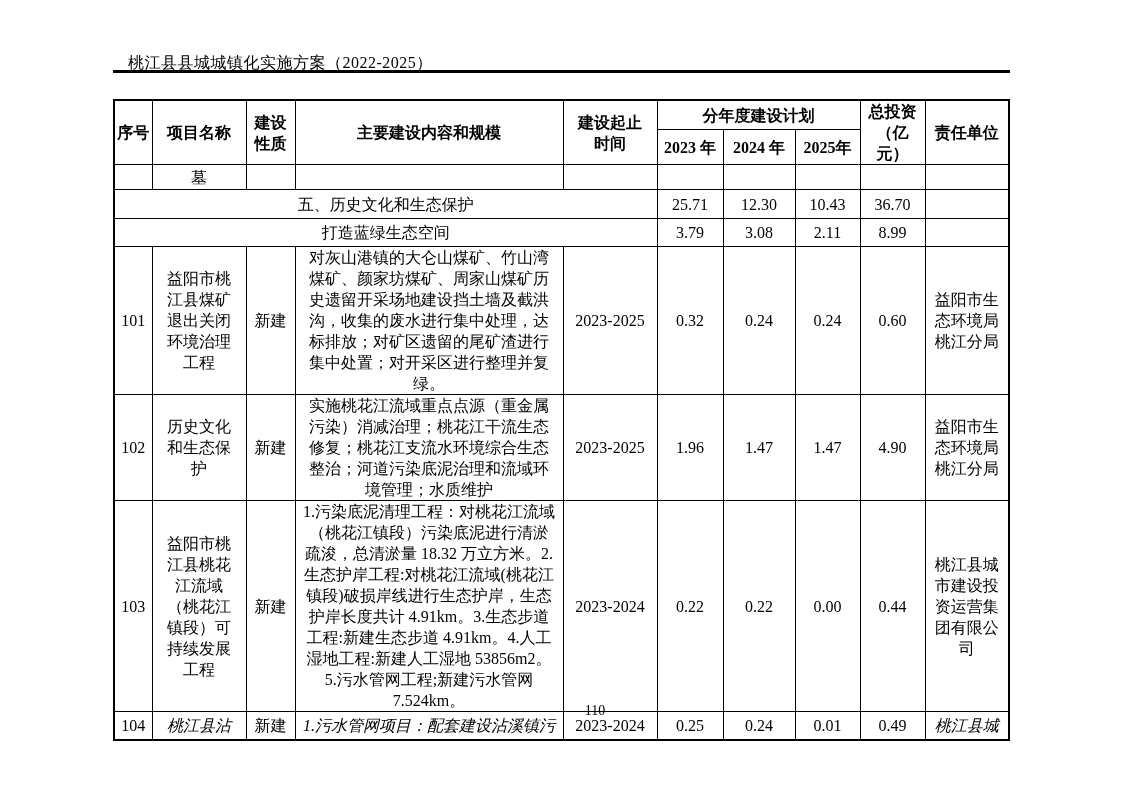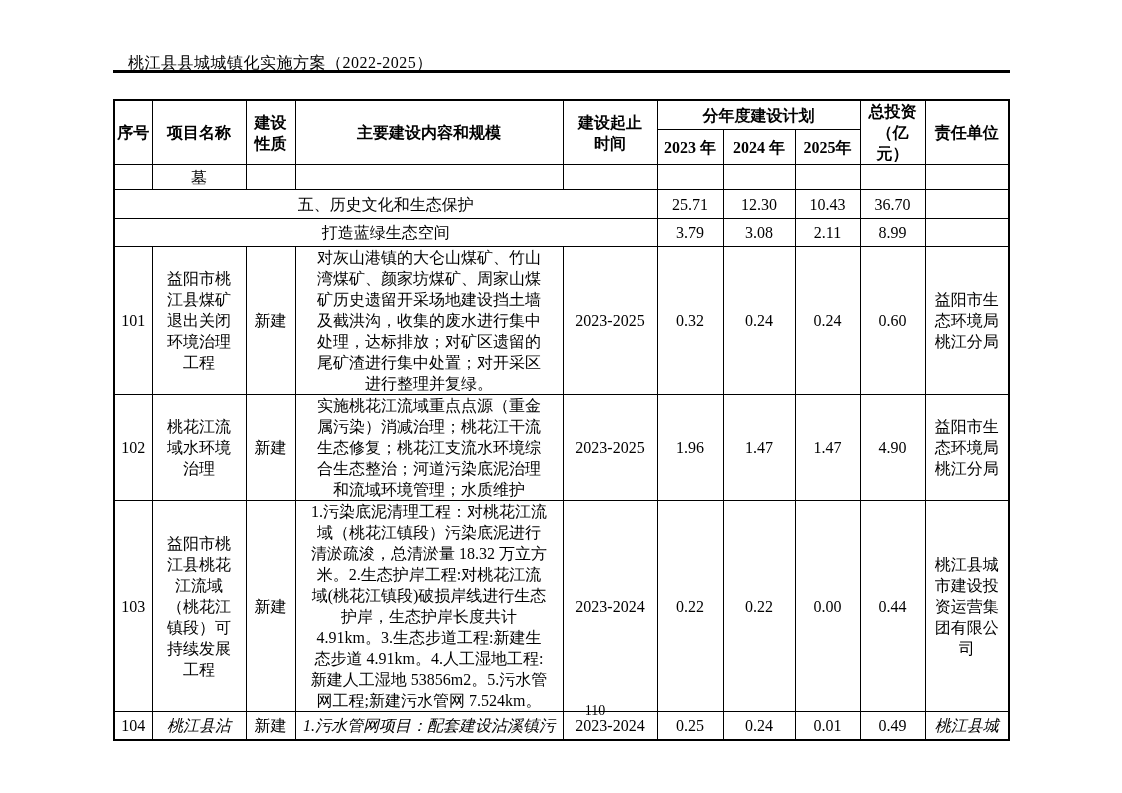--- a/index.html
+++ b/index.html
@@ -35,21 +35,21 @@
     text-align:center;
     vertical-align:middle;
     font-size:16px;
     line-height:21px;
     padding:0 2px;
     overflow:hidden;
   }
   table.main th { font-weight:bold; }
   .pad-wide { padding:0 14px !important;margin-top:36px; }
   .unit-cell { padding:0 8px !important;margin-left:28px; }
-  .content-cell { padding:0 15px !important; }
+  .content-cell { padding:0 7px !important; }
   .oneline { white-space:nowrap;font-style:italic; }
   .page-num {
     position:absolute; left:0; top:703px;
     width:100%; text-align:center;
     font-size:14px;
     margin-left:34px;
   }
 </style>
 </head>
 <body>
@@ -128,21 +128,21 @@
       <td>2023-2025</td>
       <td>0.32</td>
       <td>0.24</td>
       <td>0.24</td>
       <td>0.60</td>
       <td class="unit-cell">益阳市生态环境局桃江分局</td>
     </tr>
 
     <tr style="height:106px">
       <td>102</td>
-      <td class="pad-wide">桃花江流域水环境治理</td>
+      <td class="pad-wide">历史文化和生态保护</td>
       <td>新建</td>
       <td class="content-cell">实施桃花江流域重点点源（重金属污染）消减治理；桃花江干流生态修复；桃花江支流水环境综合生态整治；河道污染底泥治理和流域环境管理；水质维护</td>
       <td>2023-2025</td>
       <td>1.96</td>
       <td>1.47</td>
       <td>1.47</td>
       <td>4.90</td>
       <td class="unit-cell">益阳市生态环境局桃江分局</td>
     </tr>
 

